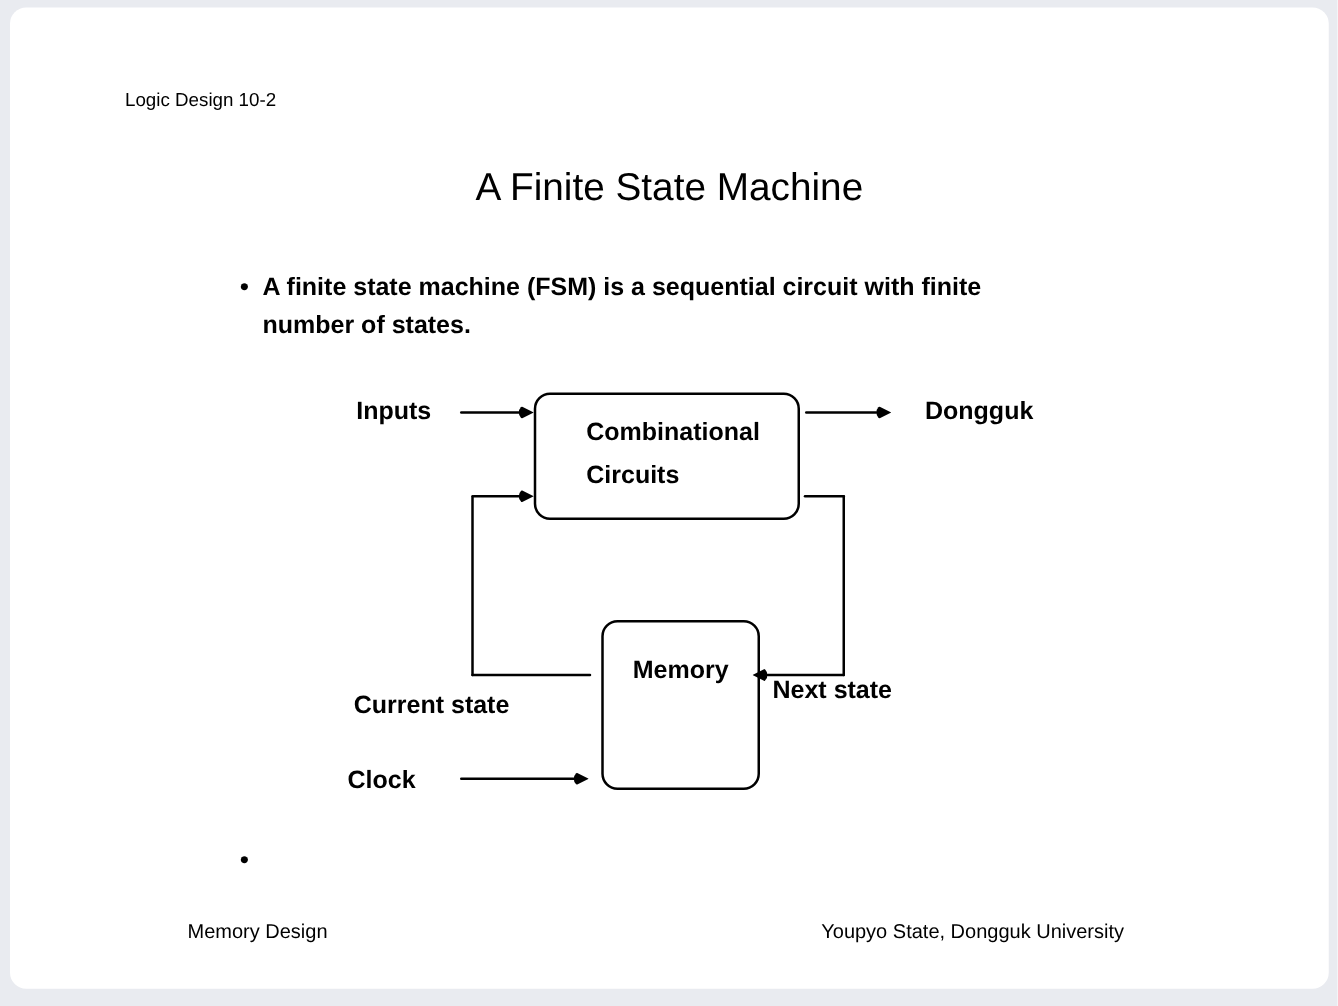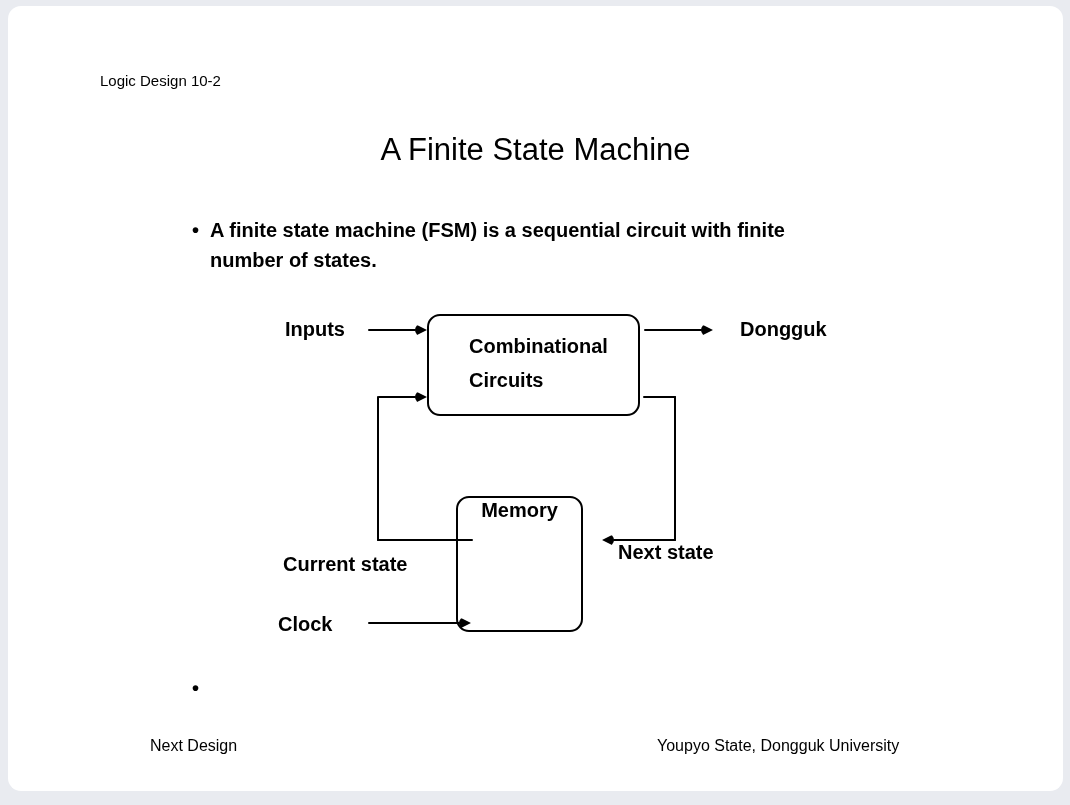--- a/index.html
+++ b/index.html
@@ -42,22 +42,22 @@
 
   
   .box { border:2px solid #000; background:#fff; }
   .comb-box {
     left:419px; top:308px; width:213px; height:102px;
     padding:13px 0 0 40px;
     font-size:20px; font-weight:bold; line-height:34px;
   }
   .comb-box span { display:block; }
   .memory-box {
-    left:448px; top:490px; width:127px; height:136px;
-    text-align:center;
+    left:473px; top:490px; width:127px; height:136px;
+    padding-top:26px; text-align:center;
     font-size:20px; font-weight:bold; line-height:24px;
   }
 
   
   .hline { height:2px; background:#000; }
   .vline { width:2px; background:#000; }
 
   
   .arr-r {
     width:0; height:0;
@@ -126,16 +126,16 @@
     <div class="abs dlabel" style="left:277px; top:311px;">Inputs</div>
     <div class="abs dlabel" style="left:732px; top:311px;">Dongguk</div>
     <div class="abs dlabel" style="left:275px; top:546px;text-align:right;">Current state</div>
     <div class="abs dlabel" style="left:610px; top:534px;">Next state</div>
     <div class="abs dlabel" style="left:270px; top:606px;">Clock</div>
 
   </div>
 
   <div class="abs bullet-marker" style="left:184px; top:667px;">•</div>
 
-  <div class="abs footer-label" style="left:142px; top:730px;">Next Design</div>
+  <div class="abs footer-label" style="left:142px; top:730px;">Memory Design</div>
   <div class="abs footer-label" style="left:649px; top:730px;">Youpyo State, Dongguk University</div>
 
 </div>
 
 </body></html>

